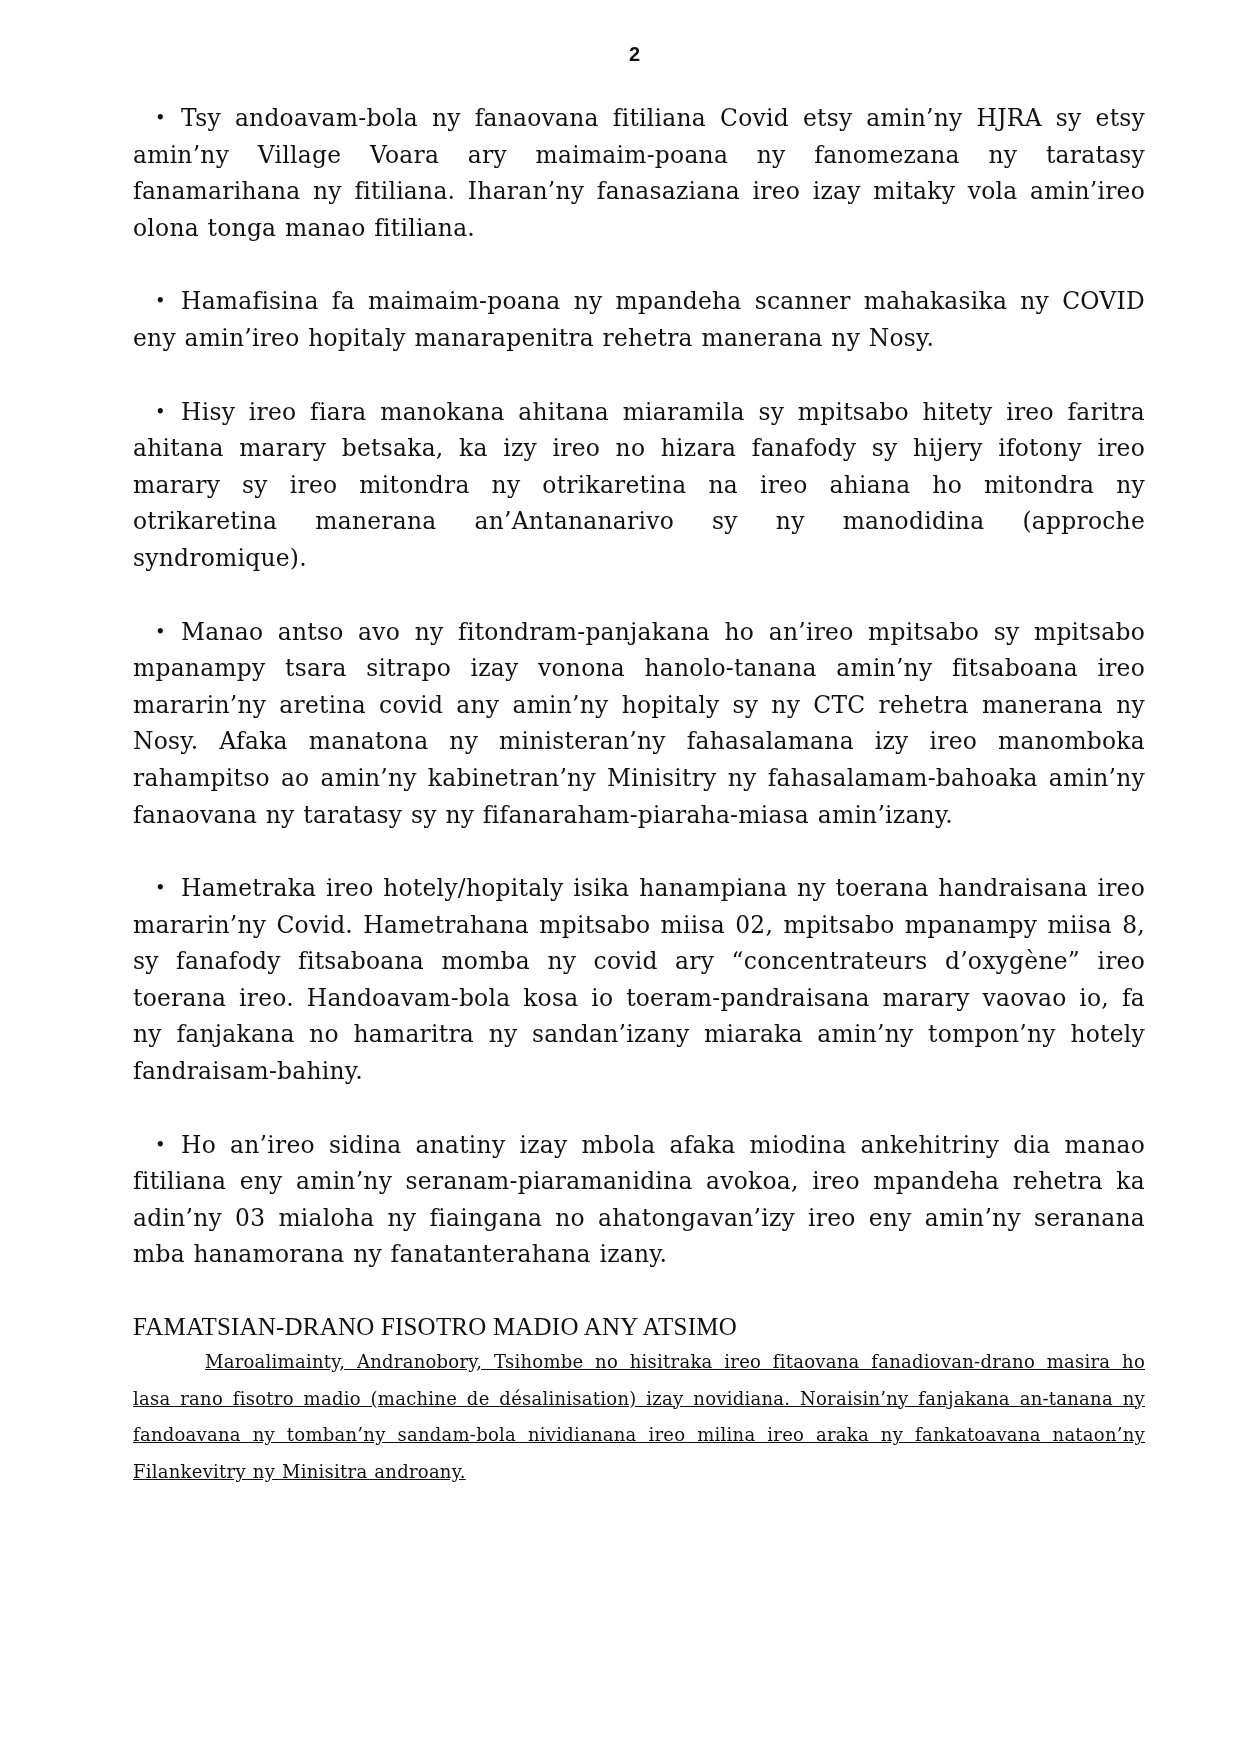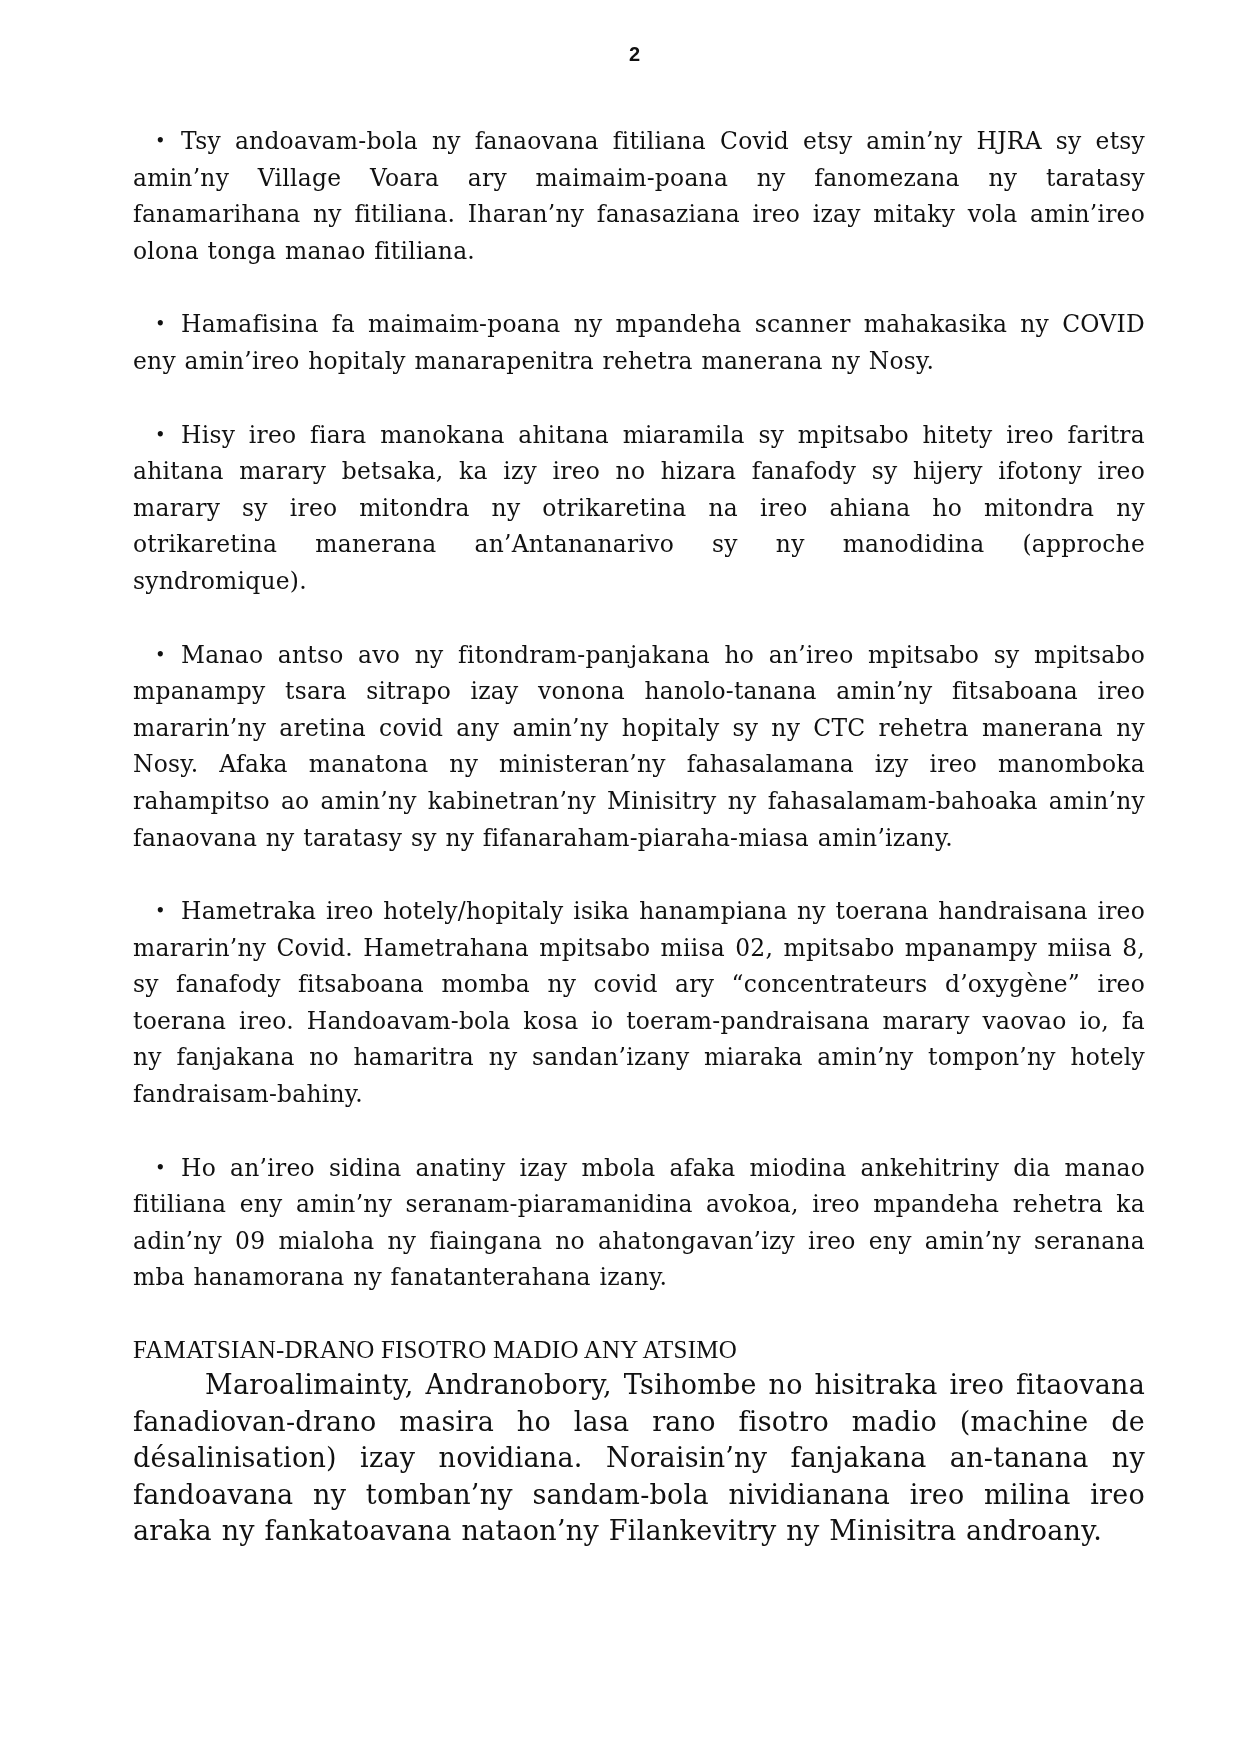--- a/index.html
+++ b/index.html
@@ -32,21 +32,20 @@
       font-family: "Liberation Sans", "DejaVu Sans", sans-serif;
       font-weight: bold;
       font-size: 20px;
       line-height: 24px;
     }
     .content {
       position: absolute;
       left: 133px;
       top: 100px;
       width: 1012px;
-      margin-top: 23px;
     }
     .bullet-item {
       margin: 0 0 37px 0;
       text-align: justify;
       text-align-last: left;
       font-size: 23.4px;
       line-height: 36.6px;
       letter-spacing: 0.25px;
       word-spacing: 1px;
       text-indent: 42px;
@@ -64,25 +63,26 @@
       font-family: "Liberation Serif", "DejaVu Serif", serif;
       font-weight: normal;
       font-size: 25px;
       line-height: 34px;
       letter-spacing: 0.2px;
     }
     .section-paragraph {
       margin: 0;
       text-align: justify;
       text-align-last: left;
-      font-size: 27px;
+      font-size: 18px;
       line-height: 36.6px;
       letter-spacing: 0.25px;
       word-spacing: 1px;
       text-indent: 72px;
+      text-decoration: underline;
     }
   </style>
 </head>
 <body>
 
 <div class="page">
 
   <div class="page-number">2</div>
 
   <div class="content">
@@ -90,20 +90,20 @@
     <p class="bullet-item"><span class="bullet-glyph">•</span><span>Tsy andoavam-bola ny fanaovana fitiliana Covid etsy amin’ny HJRA sy etsy amin’ny Village Voara ary maimaim-poana ny fanomezana ny taratasy fanamarihana ny fitiliana. Iharan’ny fanasaziana ireo izay mitaky vola amin’ireo olona tonga manao fitiliana.</span></p>
 
     <p class="bullet-item"><span class="bullet-glyph">•</span><span>Hamafisina fa maimaim-poana ny mpandeha scanner mahakasika ny COVID eny amin’ireo  hopitaly manarapenitra rehetra manerana ny Nosy.</span></p>
 
     <p class="bullet-item"><span class="bullet-glyph">•</span><span>Hisy ireo fiara manokana ahitana miaramila sy mpitsabo hitety ireo faritra ahitana marary betsaka, ka izy ireo no hizara fanafody sy hijery ifotony ireo marary sy ireo mitondra ny otrikaretina na ireo ahiana ho mitondra ny otrikaretina manerana an’Antananarivo sy ny manodidina (approche syndromique).</span></p>
 
     <p class="bullet-item"><span class="bullet-glyph">•</span><span>Manao antso avo ny fitondram-panjakana ho an’ireo mpitsabo sy mpitsabo mpanampy tsara sitrapo izay vonona hanolo-tanana amin’ny fitsaboana ireo mararin’ny aretina covid any amin’ny hopitaly sy ny CTC rehetra manerana ny Nosy. Afaka manatona ny ministeran’ny fahasalamana izy ireo manomboka rahampitso ao amin’ny kabinetran’ny Minisitry ny fahasalamam-bahoaka amin’ny fanaovana ny taratasy sy ny fifanaraham-piaraha-miasa amin’izany.</span></p>
 
     <p class="bullet-item"><span class="bullet-glyph">•</span><span>Hametraka ireo hotely/hopitaly isika hanampiana ny toerana handraisana ireo mararin’ny Covid. Hametrahana mpitsabo miisa 02, mpitsabo mpanampy miisa 8, sy fanafody fitsaboana momba ny covid ary “concentrateurs d’oxygène” ireo toerana ireo. Handoavam-bola kosa io toeram-pandraisana marary vaovao io, fa ny fanjakana no hamaritra ny sandan’izany miaraka amin’ny tompon’ny hotely fandraisam-bahiny.</span></p>
 
-    <p class="bullet-item"><span class="bullet-glyph">•</span><span>Ho an’ireo sidina anatiny izay mbola afaka miodina ankehitriny dia manao fitiliana eny amin’ny seranam-piaramanidina avokoa, ireo mpandeha rehetra ka adin’ny 09 mialoha ny fiaingana no ahatongavan’izy ireo eny amin’ny seranana mba hanamorana ny fanatanterahana izany.</span></p>
+    <p class="bullet-item"><span class="bullet-glyph">•</span><span>Ho an’ireo sidina anatiny izay mbola afaka miodina ankehitriny dia manao fitiliana eny amin’ny seranam-piaramanidina avokoa, ireo mpandeha rehetra ka adin’ny 03 mialoha ny fiaingana no ahatongavan’izy ireo eny amin’ny seranana mba hanamorana ny fanatanterahana izany.</span></p>
 
     <h2 class="section-heading">FAMATSIAN-DRANO FISOTRO MADIO ANY ATSIMO</h2>
 
     <p class="section-paragraph">Maroalimainty, Andranobory, Tsihombe no hisitraka ireo fitaovana fanadiovan-drano masira ho lasa rano fisotro madio (machine de désalinisation) izay novidiana.  Noraisin’ny fanjakana an-tanana ny fandoavana ny tomban’ny sandam-bola nividianana ireo milina ireo araka ny fankatoavana nataon’ny Filankevitry ny Minisitra androany.</p>
 
   </div>
 </div>
 
 </body></html>

